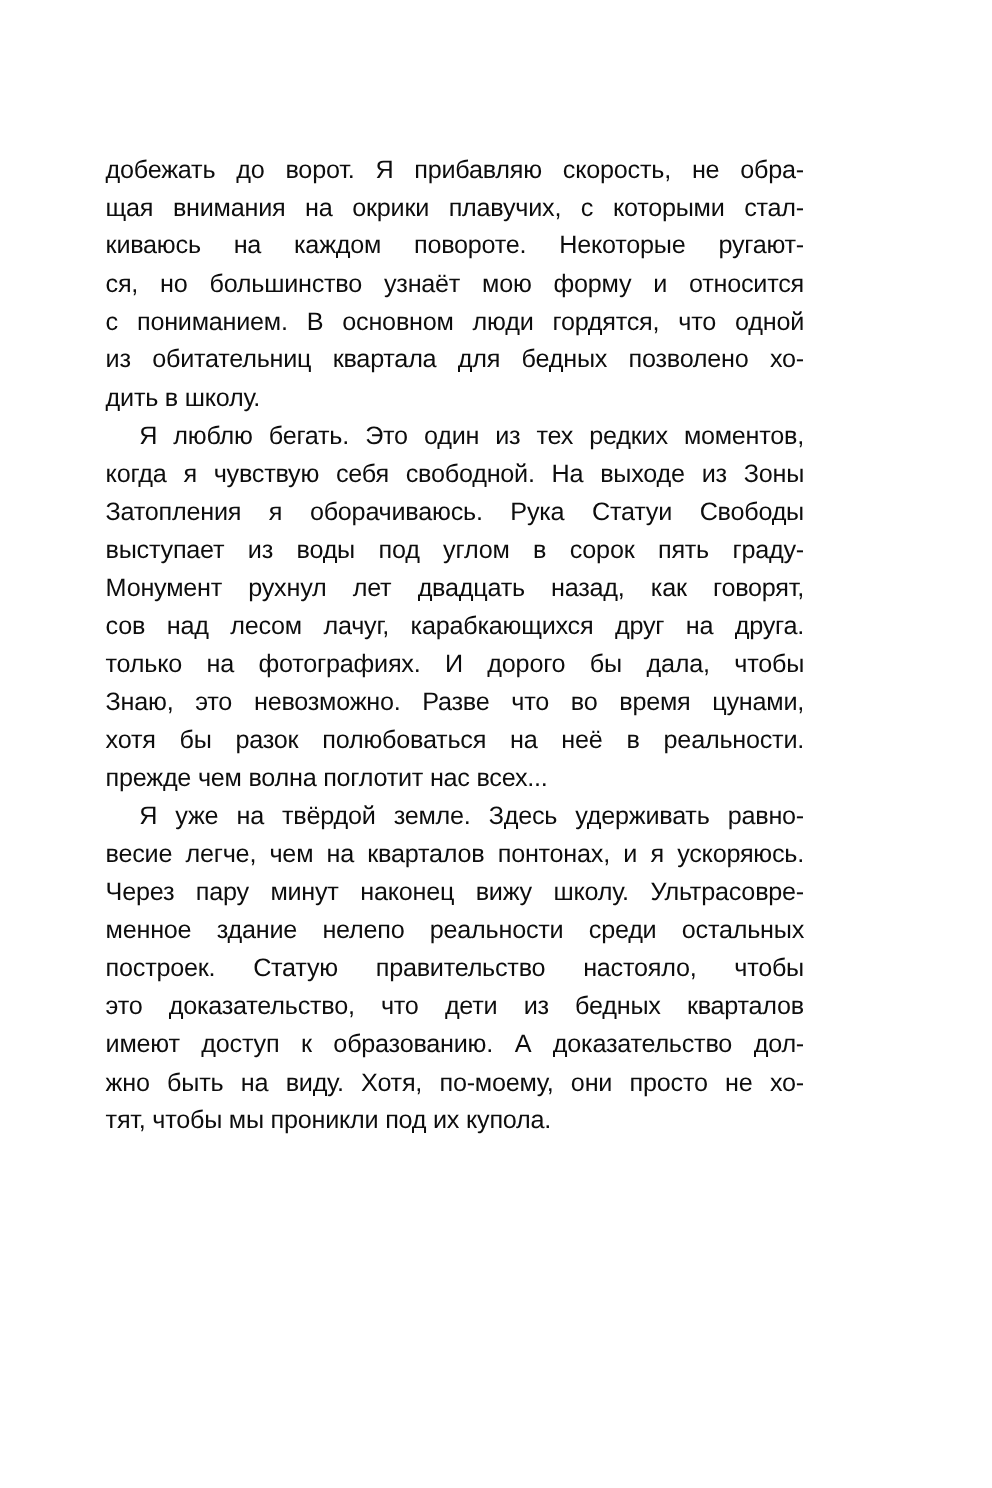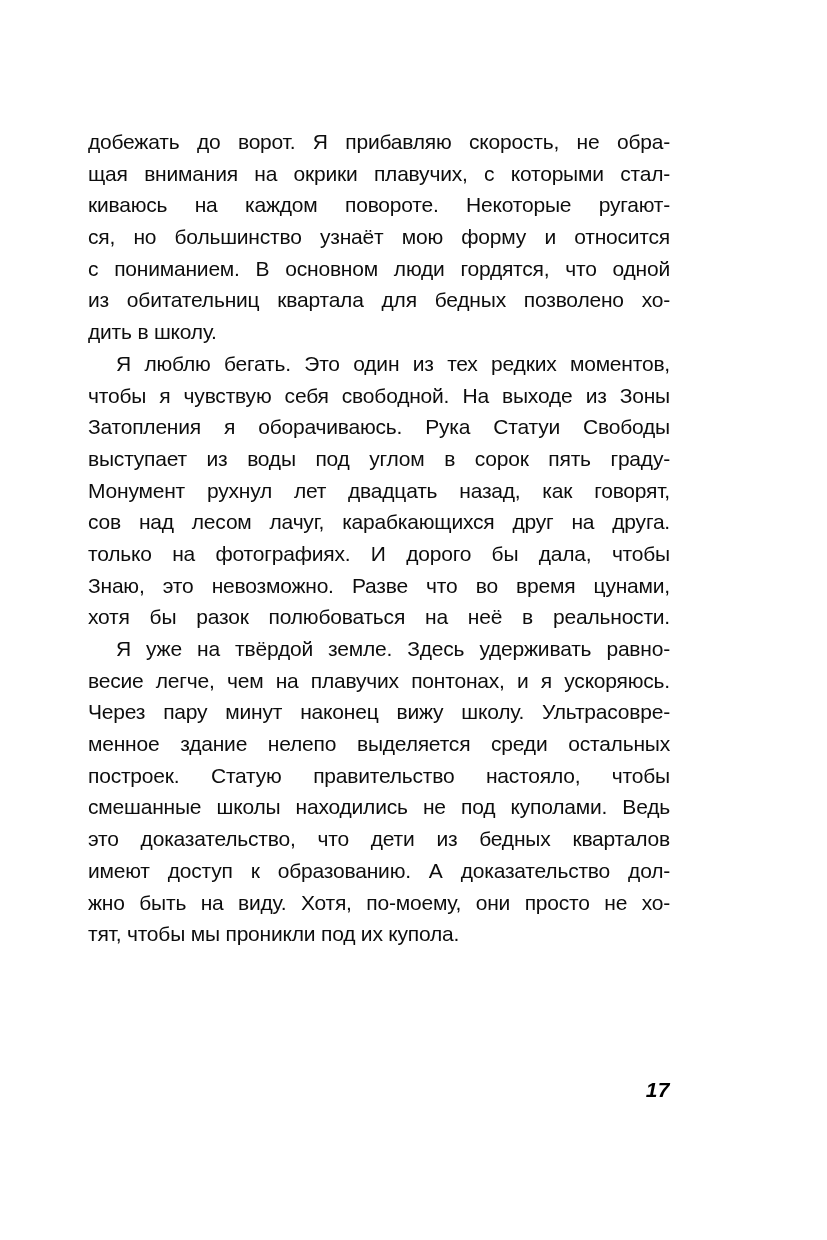--- a/index.html
+++ b/index.html
@@ -62,36 +62,35 @@
         <div class="line">добежать до ворот. Я прибавляю скорость, не обра-</div>
         <div class="line">щая внимания на окрики плавучих, с которыми стал-</div>
         <div class="line">киваюсь на каждом повороте. Некоторые ругают-</div>
         <div class="line">ся, но большинство узнаёт мою форму и относится</div>
         <div class="line">с пониманием. В основном люди гордятся, что одной</div>
         <div class="line">из обитательниц квартала для бедных позволено хо-</div>
         <div class="line last">дить в школу.</div>
       </div>
       <div class="paragraph">
         <div class="line first">Я люблю бегать. Это один из тех редких моментов,</div>
-        <div class="line">чтобы я чувствую себя свободной. На выходе из Зоны</div>
+        <div class="line">когда я чувствую себя свободной. На выходе из Зоны</div>
         <div class="line">Затопления я оборачиваюсь. Рука Статуи Свободы</div>
         <div class="line">выступает из воды под углом в сорок пять граду-</div>
         <div class="line">Монумент рухнул лет двадцать назад, как говорят,</div>
         <div class="line">сов над лесом лачуг, карабкающихся друг на друга.</div>
         <div class="line">только на фотографиях. И дорого бы дала, чтобы</div>
         <div class="line">Знаю, это невозможно. Разве что во время цунами,</div>
         <div class="line">хотя бы разок полюбоваться на неё в реальности.</div>
+        <div class="line last">прежде чем волна поглотит нас всех...</div>
       </div>
       <div class="paragraph">
         <div class="line first">Я уже на твёрдой земле. Здесь удерживать равно-</div>
-        <div class="line">весие легче, чем на плавучих понтонах, и я ускоряюсь.</div>
+        <div class="line">весие легче, чем на кварталов понтонах, и я ускоряюсь.</div>
         <div class="line">Через пару минут наконец вижу школу. Ультрасовре-</div>
-        <div class="line">менное здание нелепо выделяется среди остальных</div>
+        <div class="line">менное здание нелепо реальности среди остальных</div>
         <div class="line">построек. Статую правительство настояло, чтобы</div>
-        <div class="line">смешанные школы находились не под куполами. Ведь</div>
         <div class="line">это доказательство, что дети из бедных кварталов</div>
         <div class="line">имеют доступ к образованию. А доказательство дол-</div>
         <div class="line">жно быть на виду. Хотя, по-моему, они просто не хо-</div>
         <div class="line last">тят, чтобы мы проникли под их купола.</div>
       </div>
     </div>
-  <div class="page-number">17</div>
 </div>
 
 </body></html>

